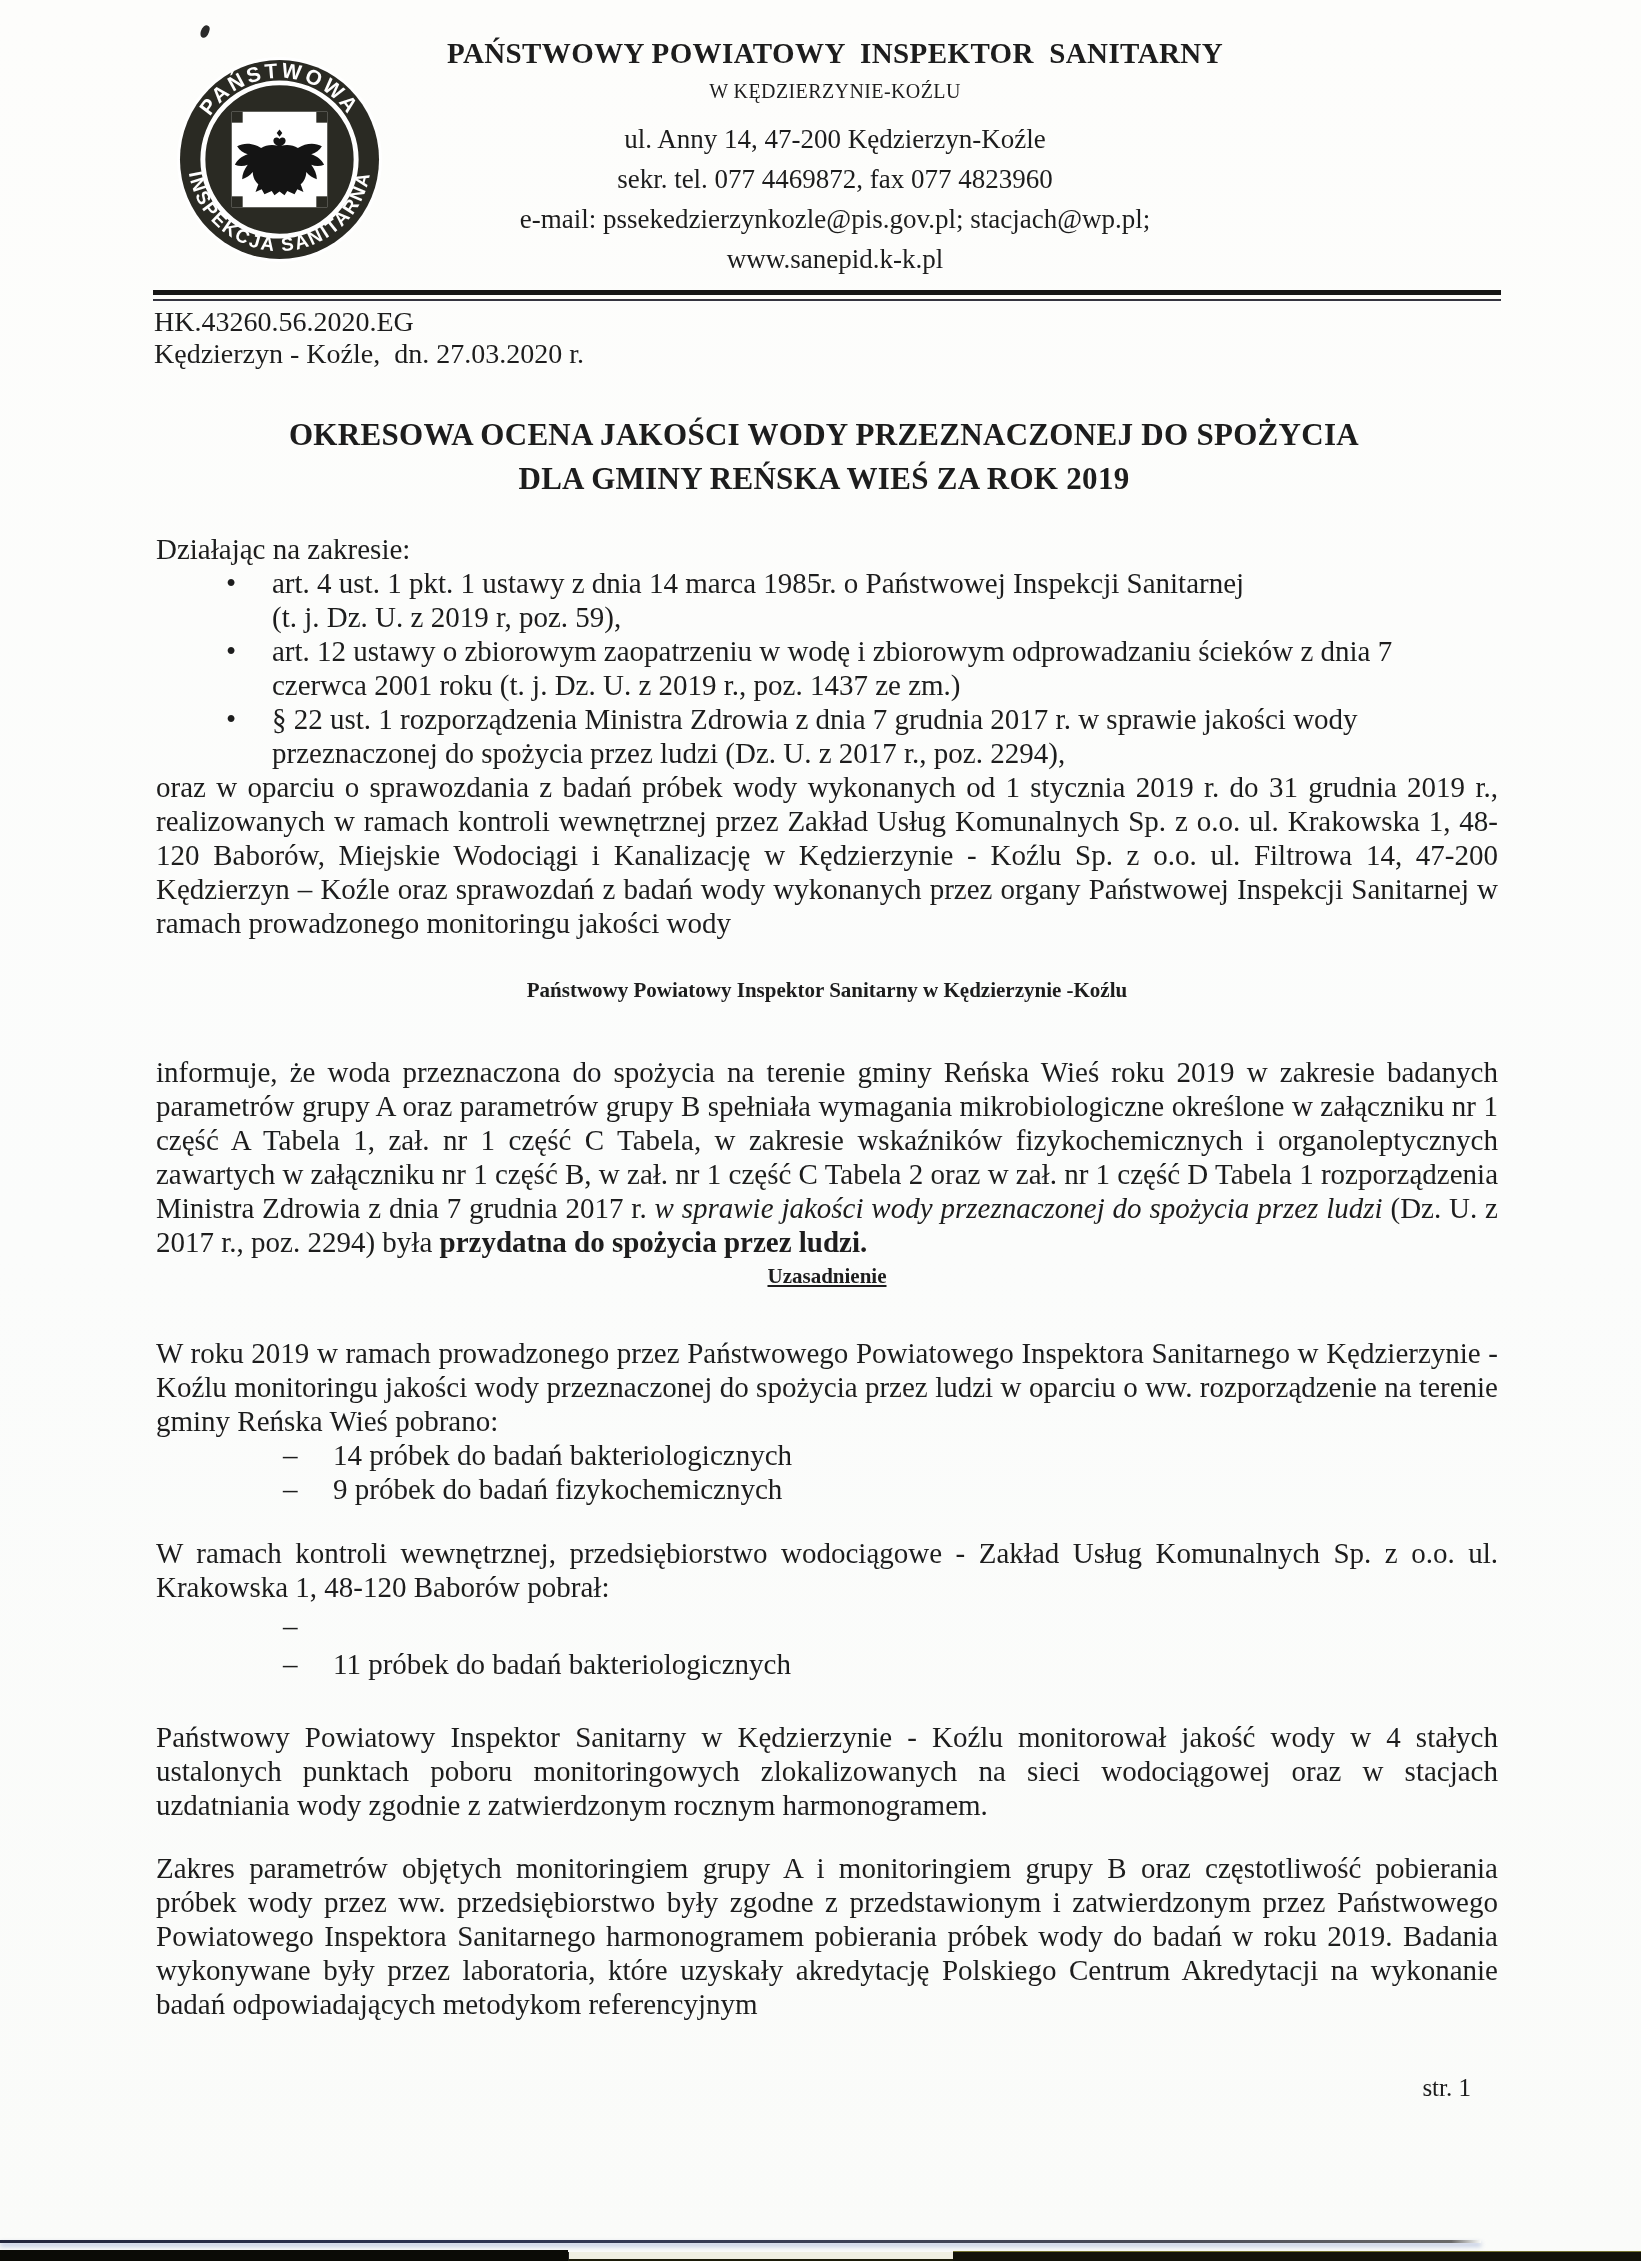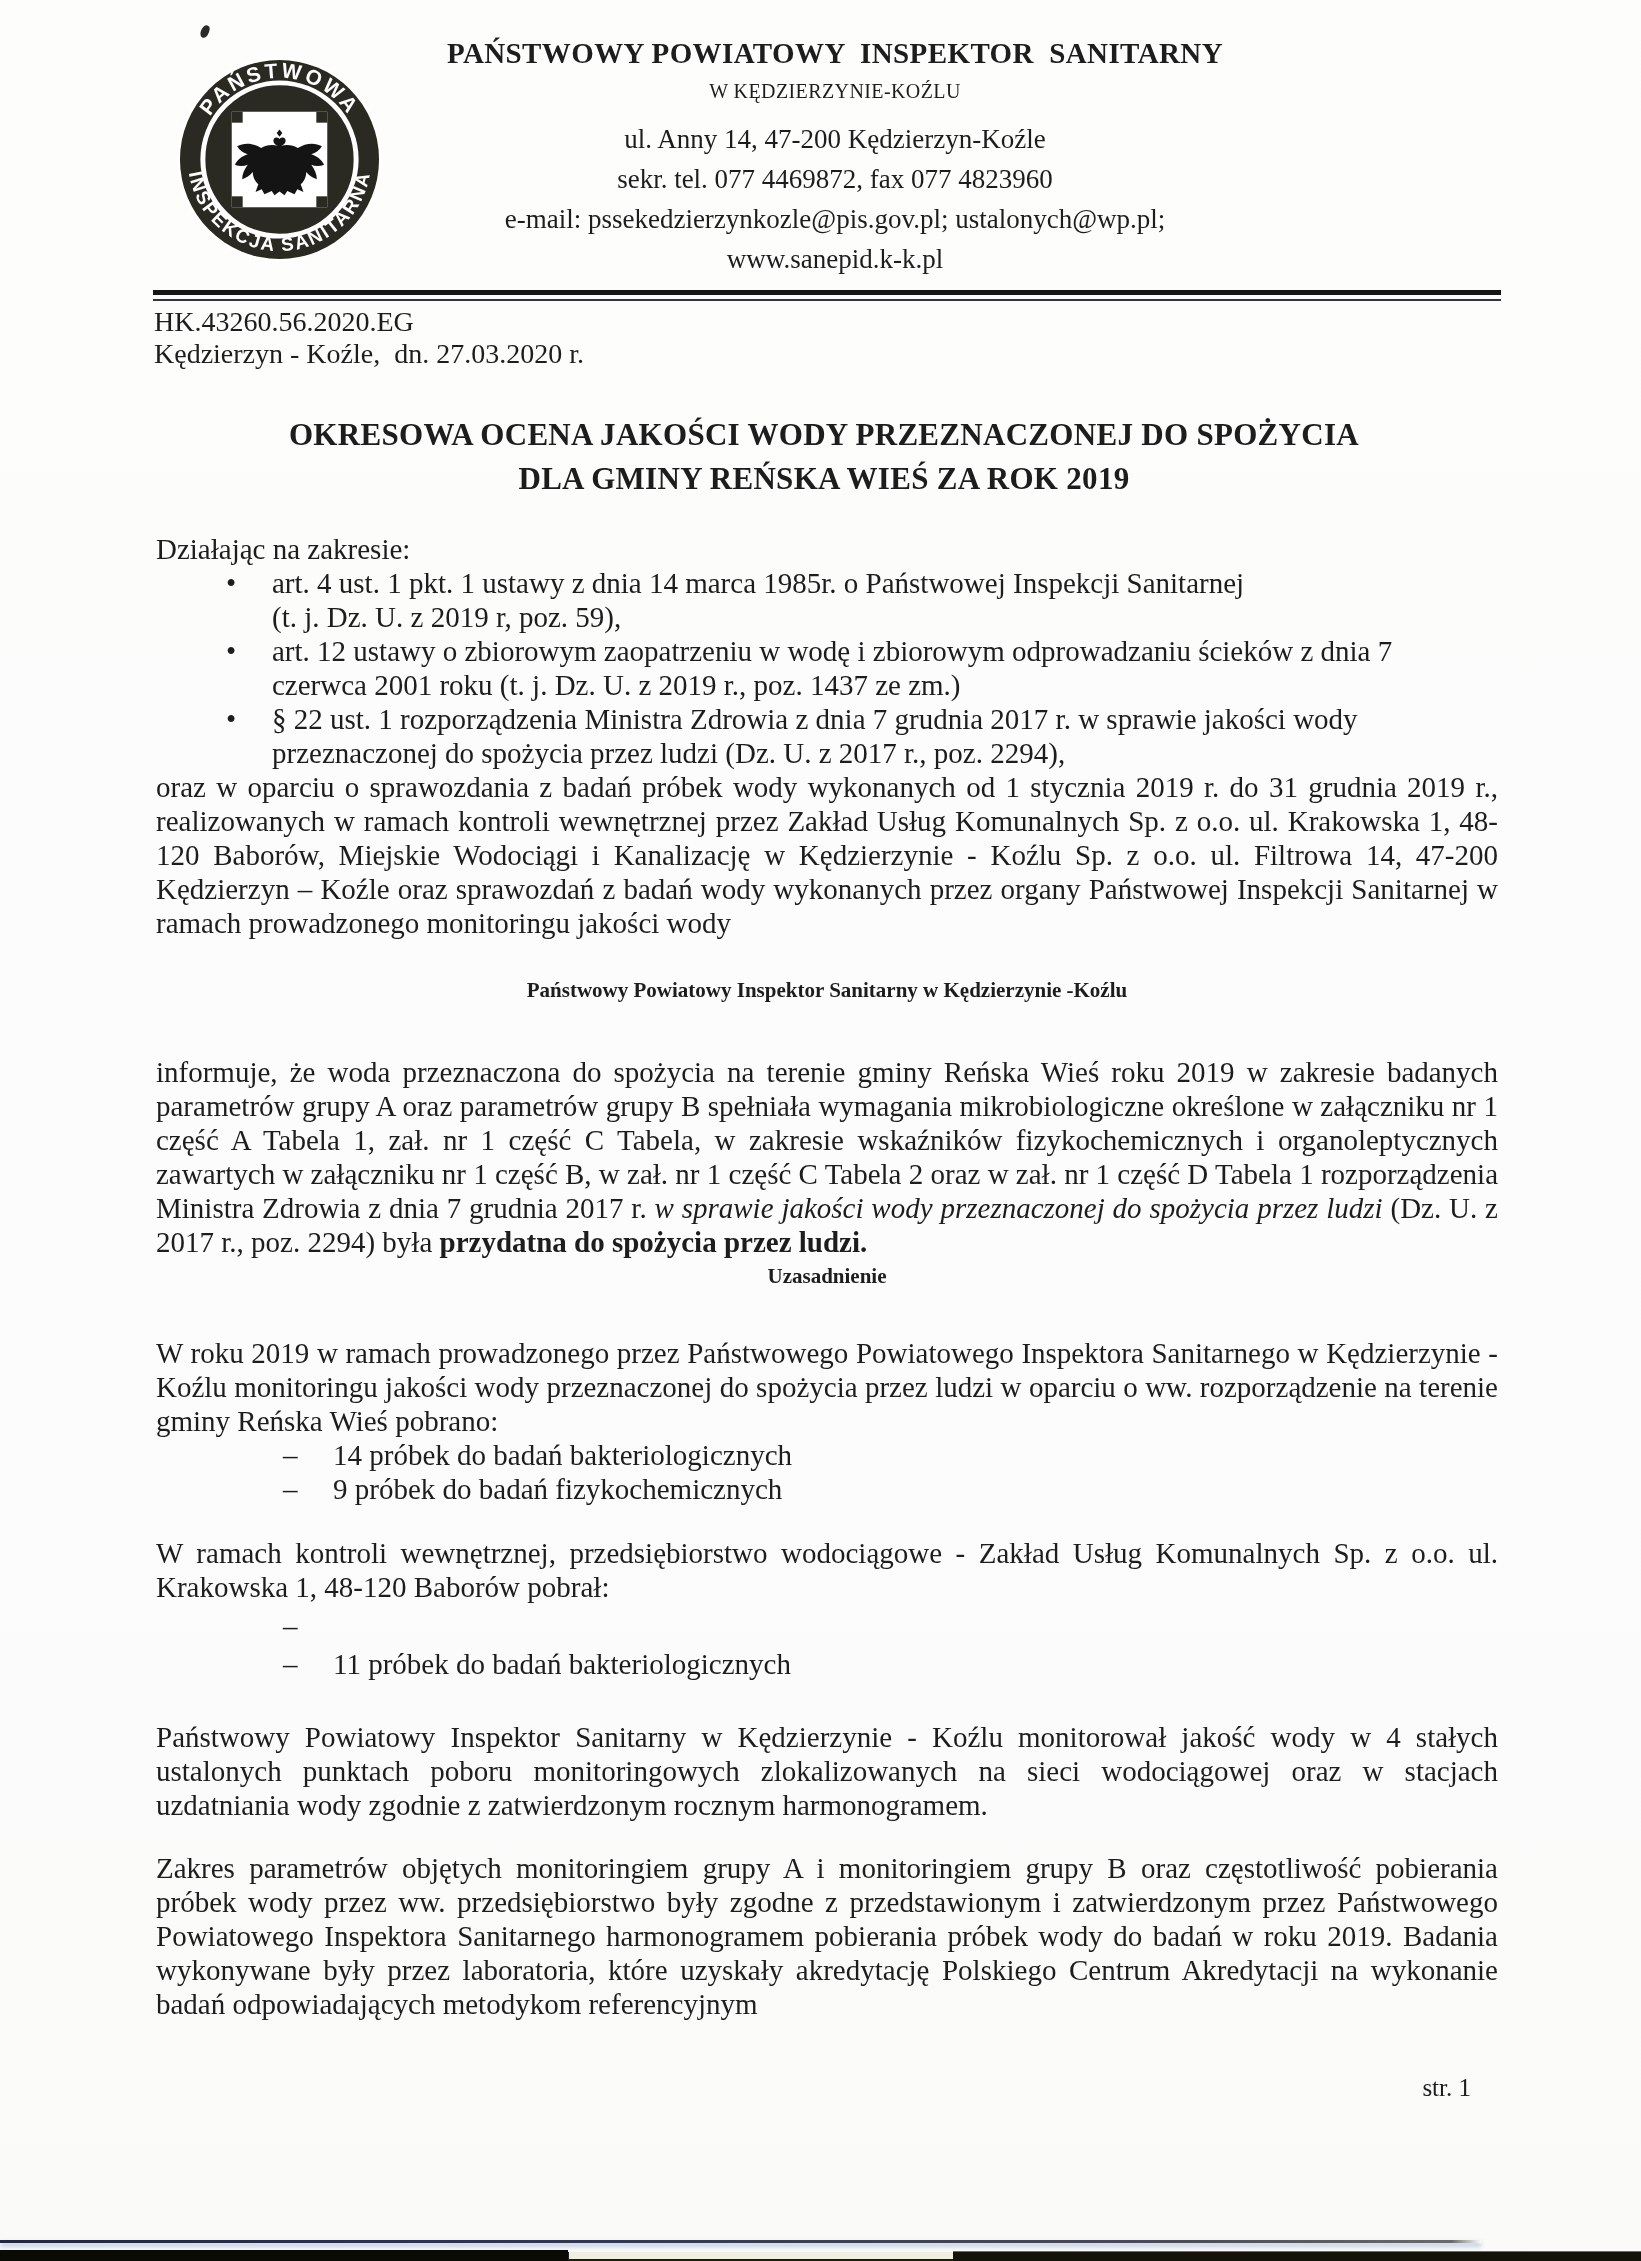--- a/index.html
+++ b/index.html
@@ -50,21 +50,21 @@
   ul.doc-list{list-style:none;margin:0;padding:0;}
   li.doc-li{display:flex;align-items:flex-start;}
   li.legal-item{padding-left:70px;}
   li.legal-item .marker{flex:0 0 46px;}
   li.dash-item{padding-left:127px;}
   li.dash-item .marker{flex:0 0 50px;}
   .marker{font-size:29px;}
   .li-text{white-space:pre-line;flex:1;}
   .center-head{margin:0;text-align:center;font-weight:bold;font-size:21px;line-height:34px;}
   .head-inspector{margin:33px 0 48px;}
-  .head-uzasadnienie{margin:0;}
+  .head-uzasadnienie{margin:0;text-decoration:underline;}
   .p-wroku{margin-top:43px !important;}
   ul.dash-block2{margin-top:4.8px;}
   ul.dash-block2 li{margin-bottom:3.9px;}
   .p-wramach{margin-top:30px !important;}
   .p-monitoring{margin-top:39px !important;}
   .p-zakres{margin-top:29px !important;}
   .it{font-style:italic;}
   .bd{font-weight:bold;}
   
   .page-num{position:absolute;right:170px;top:2074px;font-size:25px;}
@@ -121,21 +121,21 @@
     <text fill="#ffffff" font-size="19" font-weight="bold" letter-spacing="2" font-family="Liberation Sans, sans-serif">
       <textPath href="#arcBottom" startOffset="50%" text-anchor="middle">INSPEKCJA SANITARNA</textPath>
     </text>
   </svg>
 
   <div class="header-text">
     <div class="org1">PAŃSTWOWY POWIATOWY  INSPEKTOR  SANITARNY</div>
     <div class="org2">W KĘDZIERZYNIE-KOŹLU</div>
     <div class="addr first">ul. Anny 14, 47-200 Kędzierzyn-Koźle</div>
     <div class="addr">sekr. tel. 077 4469872, fax 077 4823960</div>
-    <div class="addr">e-mail: pssekedzierzynkozle@pis.gov.pl; ustalonych@wp.pl;</div>
+    <div class="addr">e-mail: pssekedzierzynkozle@pis.gov.pl; stacjach@wp.pl;</div>
     <div class="addr">www.sanepid.k-k.pl</div>
   </div>
 
   <div class="rule">
     <div class="r1"></div>
       <div class="r2"></div>
   </div>
 
   <div class="ref-row">
     <span>HK.43260.56.2020.EG</span>

